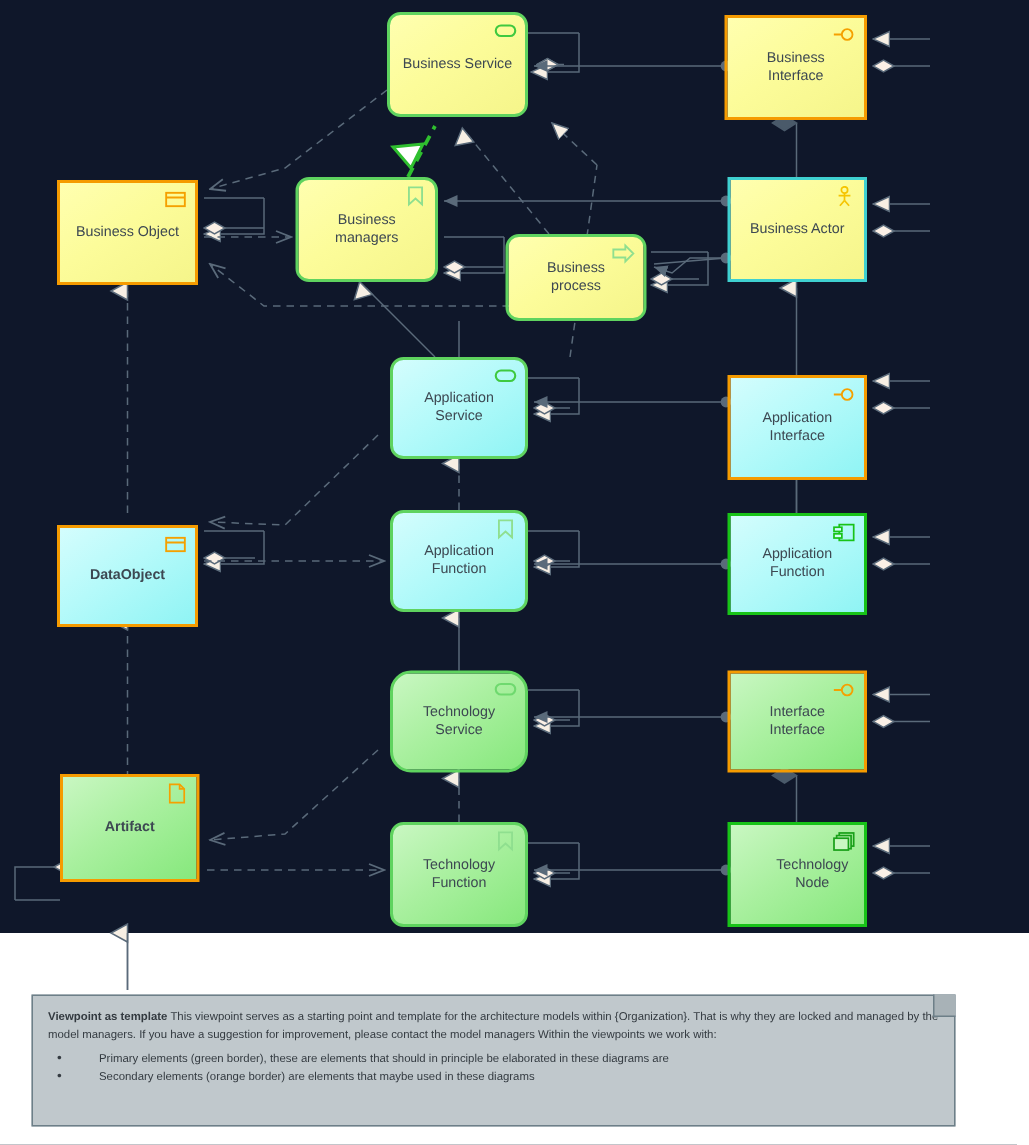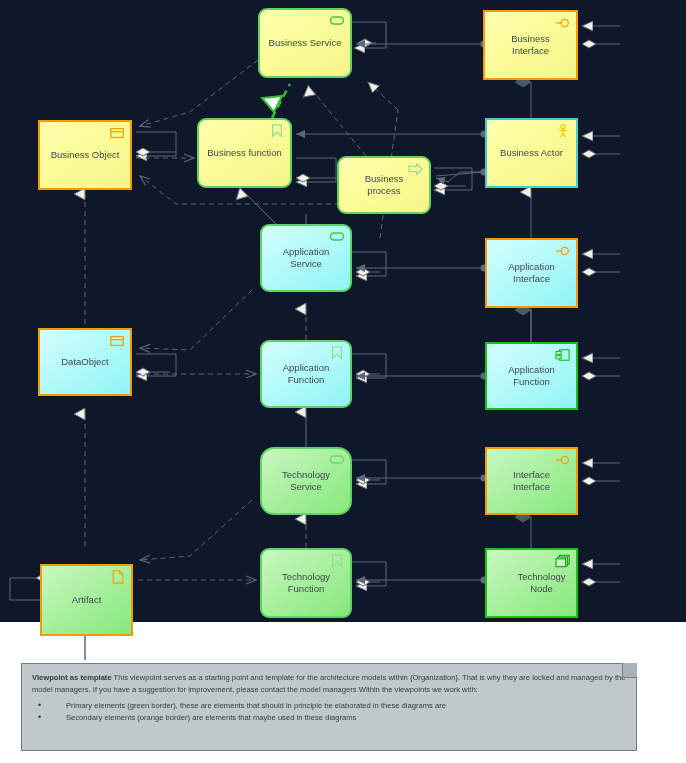--- a/index.html
+++ b/index.html
@@ -212,49 +212,49 @@
       <rect x="2" y="2" width="14" height="10" fill="none" stroke="#f5a000" stroke-width="1.4"></rect>
       <line x1="2" y1="5.5" x2="16" y2="5.5" stroke="#f5a000" stroke-width="1.4"></line>
     </svg>
     <span class="lbl">Business Object</span>
   </div>
 
   <div class="node rounded fill-biz b-primary" style="left:197px;top:118px;width:95px;height:70px;">
     <svg class="badge" viewBox="0 0 16 16">
       <path d="M3,1 L13,1 L13,14 L8,9.5 L3,14 Z" fill="none" stroke="#8fdf8f" stroke-width="1.4"></path>
     </svg>
-    <span class="lbl">Business function</span>
+    <span class="lbl">Business managers</span>
   </div>
 
   <div class="node rounded fill-biz b-primary" style="left:337px;top:156px;width:94px;height:58px;">
     <svg class="badge" viewBox="0 0 18 14">
       <path d="M1,4 L10,4 L10,1 L16,7 L10,13 L10,10 L1,10 Z" fill="none" stroke="#8fdf8f" stroke-width="1.4"></path>
     </svg>
     <span class="lbl">Business process</span>
   </div>
 
   <div class="node sharp fill-biz b-cyan" style="left:485px;top:118px;width:93px;height:70px;">
     <svg class="badge" viewBox="0 0 14 16">
       <circle cx="7" cy="3" r="2.4" fill="none" stroke="#f5c400" stroke-width="1.3"></circle>
       <line x1="7" y1="5.4" x2="7" y2="11" stroke="#f5c400" stroke-width="1.3"></line>
       <line x1="2.5" y1="7.4" x2="11.5" y2="7.4" stroke="#f5c400" stroke-width="1.3"></line>
       <line x1="7" y1="11" x2="3.5" y2="15" stroke="#f5c400" stroke-width="1.3"></line>
       <line x1="7" y1="11" x2="10.5" y2="15" stroke="#f5c400" stroke-width="1.3"></line>
     </svg>
     <span class="lbl">Business Actor</span>
   </div>
 
-  <div class="node rounded fill-app b-primary" style="left:260px;top:224px;width:92px;height:68px;">
+  <div class="node rounded fill-app b-primary" style="left:260px;top:238px;width:92px;height:68px;">
     <svg class="badge" viewBox="0 0 16 14">
       <rect x="1.5" y="3" width="13" height="7" rx="3.5" fill="none" stroke="#3fc93f" stroke-width="1.4"></rect>
     </svg>
     <span class="lbl">Application Service</span>
   </div>
 
-  <div class="node sharp fill-app b-secondary" style="left:485px;top:238px;width:93px;height:70px;">
+  <div class="node sharp fill-app b-secondary" style="left:485px;top:250px;width:93px;height:70px;">
     <svg class="badge" viewBox="0 0 18 14">
       <line x1="1" y1="7" x2="7" y2="7" stroke="#f5a000" stroke-width="1.4"></line>
       <circle cx="11" cy="7" r="4" fill="none" stroke="#f5a000" stroke-width="1.4"></circle>
     </svg>
     <span class="lbl">Application Interface</span>
   </div>
 
   <div class="node rounded fill-app b-primary" style="left:260px;top:340px;width:92px;height:68px;">
     <svg class="badge" viewBox="0 0 16 16">
       <path d="M3,1 L13,1 L13,14 L8,9.5 L3,14 Z" fill="none" stroke="#8fdf8f" stroke-width="1.4"></path>
@@ -264,21 +264,21 @@
 
   <div class="node sharp fill-app b-primary-strong" style="left:485px;top:342px;width:93px;height:68px;">
     <svg class="badge" viewBox="0 0 18 16">
       <rect x="5" y="2" width="11" height="12" fill="none" stroke="#18c318" stroke-width="1.3"></rect>
       <rect x="1" y="4" width="6" height="3.2" fill="#d4fdfd" stroke="#18c318" stroke-width="1.3"></rect>
       <rect x="1" y="9" width="6" height="3.2" fill="#d4fdfd" stroke="#18c318" stroke-width="1.3"></rect>
     </svg>
     <span class="lbl">Application Function</span>
   </div>
 
-  <div class="node sharp fill-app b-secondary" style="left:38px;top:328px;width:94px;height:68px;">
+  <div class="node sharp fill-app b-secondary" style="left:38px;top:350px;width:94px;height:68px;font-weight:bold;">
     <svg class="badge" viewBox="0 0 18 14">
       <rect x="2" y="2" width="14" height="10" fill="none" stroke="#f5a000" stroke-width="1.4"></rect>
       <line x1="2" y1="5.5" x2="16" y2="5.5" stroke="#f5a000" stroke-width="1.4"></line>
     </svg>
     <span class="lbl">DataObject</span>
   </div>
 
   <div class="node rounded fill-tec b-primary" style="left:260px;top:447px;width:92px;height:68px;border-radius:14px;">
     <svg class="badge" viewBox="0 0 16 14">
       <rect x="1.5" y="3" width="13" height="7" rx="3.5" fill="none" stroke="#6fd96f" stroke-width="1.4"></rect>
@@ -303,21 +303,21 @@
 
   <div class="node sharp fill-tec b-primary-strong" style="left:485px;top:548px;width:93px;height:70px;padding-left:28px;">
     <svg class="badge" viewBox="0 0 18 16">
       <rect x="5" y="1.5" width="11" height="10" fill="none" stroke="#18a018" stroke-width="1.3"></rect>
       <rect x="3" y="3.5" width="11" height="10" fill="#c9f7c2" stroke="#18a018" stroke-width="1.3"></rect>
       <rect x="1" y="5.5" width="11" height="9" fill="#c9f7c2" stroke="#18a018" stroke-width="1.3"></rect>
     </svg>
     <span class="lbl">Technology Node</span>
   </div>
 
-  <div class="node sharp fill-tec b-secondary" style="left:40px;top:564px;width:93px;height:72px;">
+  <div class="node sharp fill-tec b-secondary" style="left:40px;top:516px;width:93px;height:72px;font-weight:bold;">
     <svg class="badge" viewBox="0 0 14 16">
       <path d="M1.5,1 L9,1 L12.5,4.5 L12.5,15 L1.5,15 Z" fill="none" stroke="#f5a000" stroke-width="1.3"></path>
       <path d="M9,1 L9,4.5 L12.5,4.5" fill="none" stroke="#f5a000" stroke-width="1.3"></path>
     </svg>
     <span class="lbl">Artifact</span>
   </div>
 
   <div class="note" style="left:21px;top:663px;width:616px;height:88px;">
     <div class="fold"></div>
     <p>

